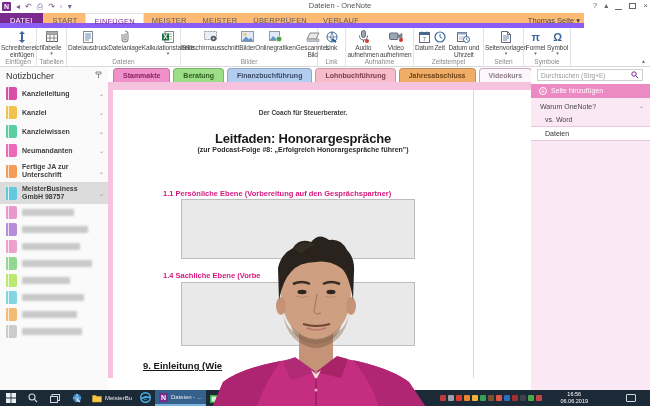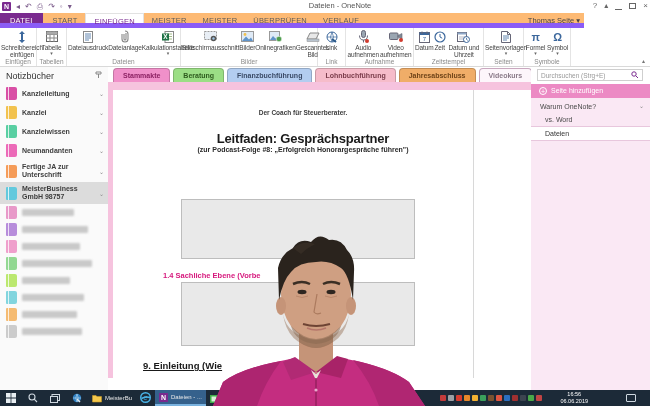--- a/index.html
+++ b/index.html
@@ -478,23 +478,24 @@
       <div class="pinkstrip"></div>
       <div class="leftstrip"></div>
 
       <div class="canvas">
         <div class="pageedge"></div>
 
         <div class="brand">
           <div class="brand-tag">Der Coach für Steuerberater.</div>
         </div>
 
-        <div class="ptitle">Leitfaden: Gesprächspartner</div>
+        <div class="ptitle">Leitfaden: Honorargespräche</div>
         <div class="psub">(zur Podcast-Folge #8: „Erfolgreich Honorargespräche führen")</div>
 
+        <div class="hpink" style="left:50px;top:99px;">1.1  Persönliche Ebene (Vorbereitung auf den Gesprächspartner)</div>
         <div class="graybox" style="top:109px;height:60px;"></div>
         <div class="pinkcircle"></div>
         <div class="hpink" style="left:50px;top:181px;">1.4  Sachliche Ebene (Vorbe</div>
         <div class="graybox" style="top:192px;height:64px;"></div>
         <div class="h2">9.  Einleitung (Wie</div>
 
       </div>
 
       <div class="vscroll">
         <span class="vs-expand">⤢</span>

